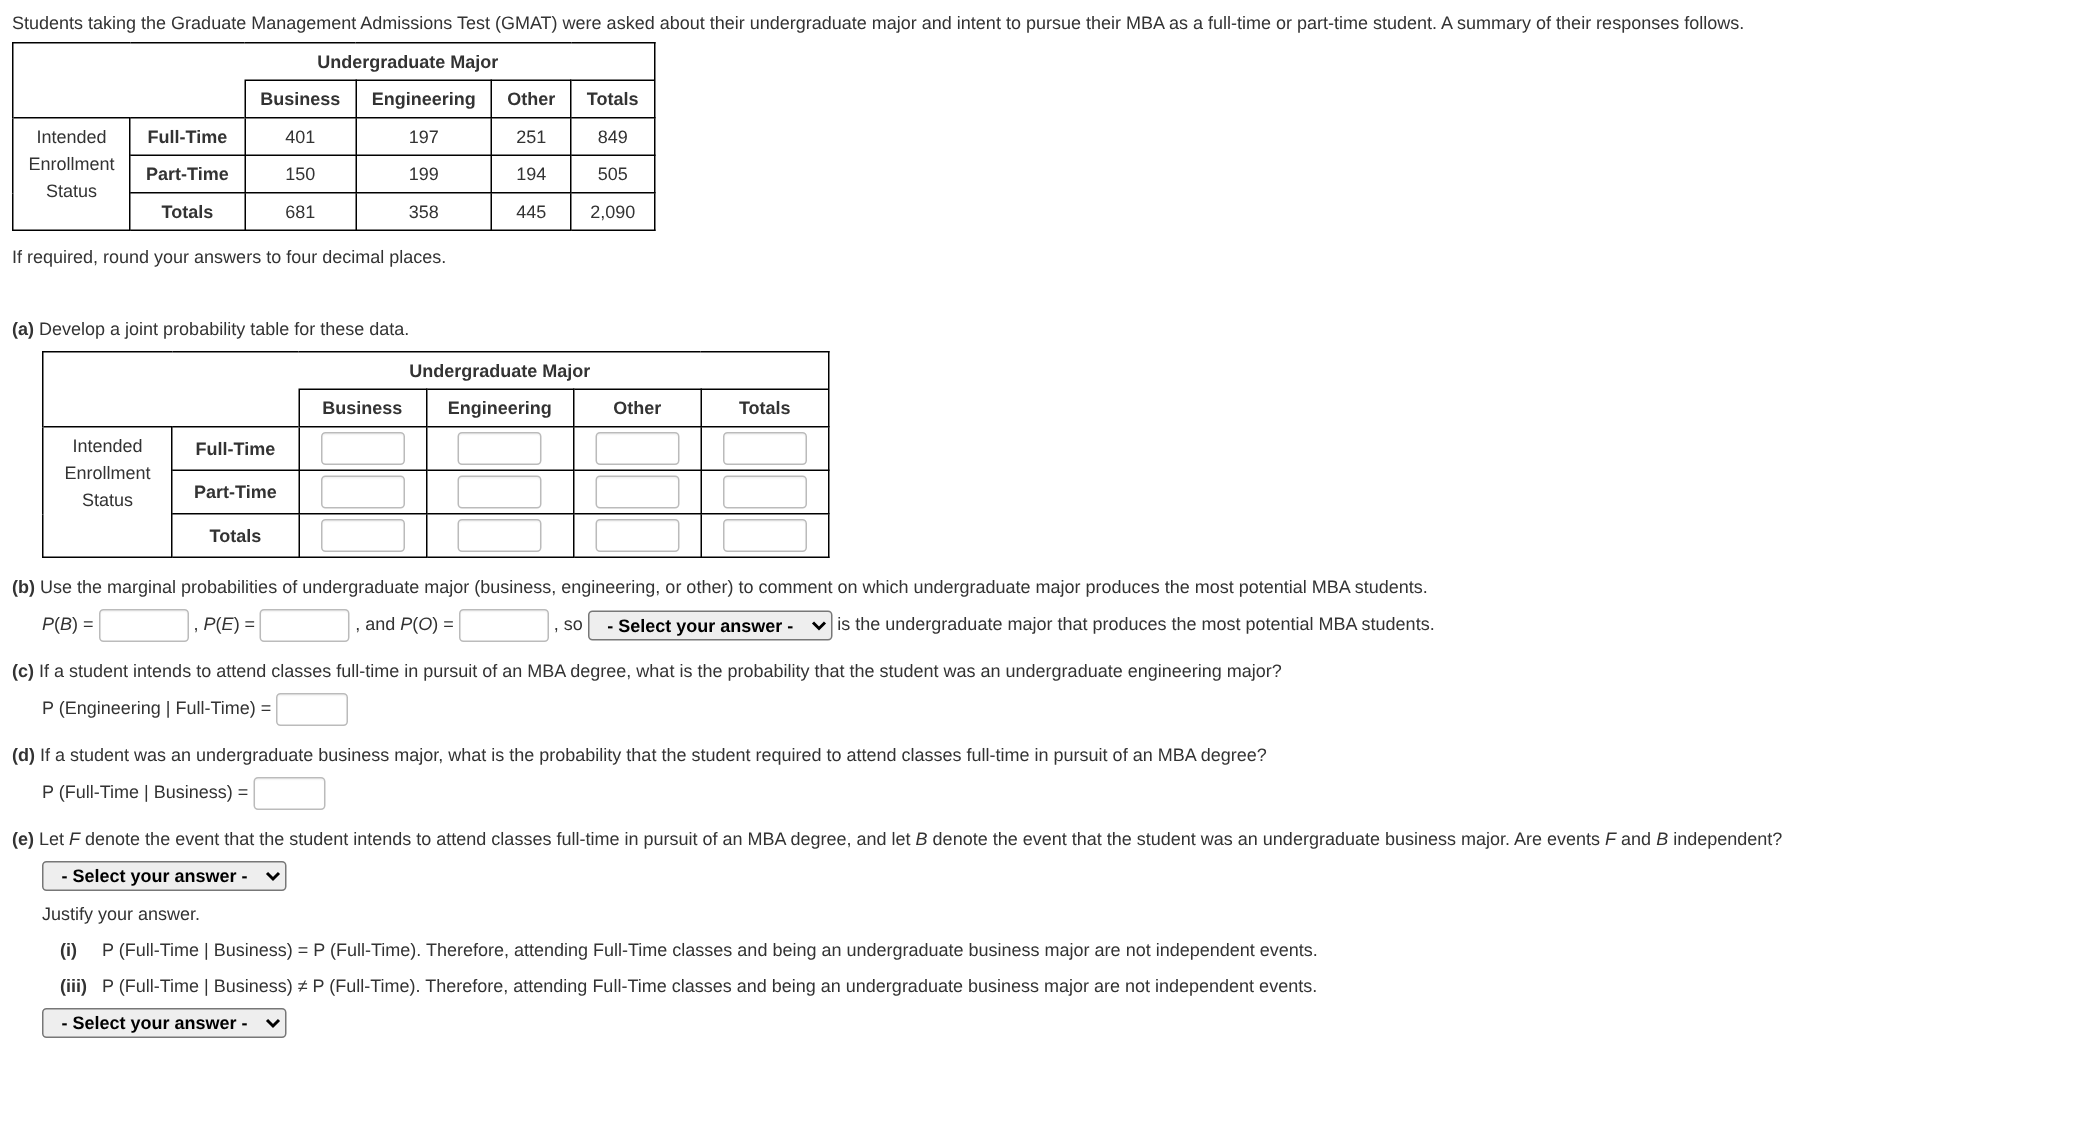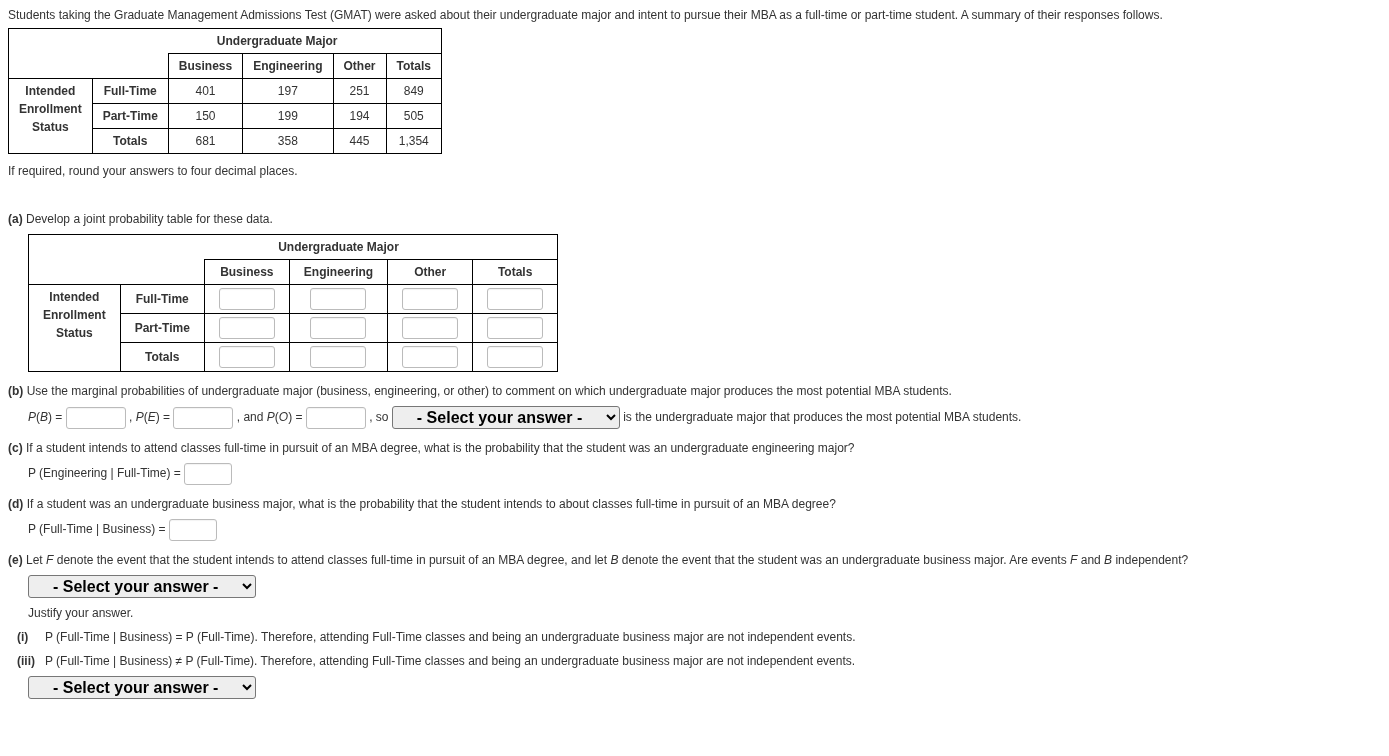--- a/index.html
+++ b/index.html
@@ -20,21 +20,21 @@
     border: 1px solid #000;
     padding: 3px 10px;
     text-align: center;
     font-size: 12px;
   }
   table.data th {
     font-weight: bold;
   }
   .rowhead-left {
     text-align: left;
-    font-weight: bold;
+    font-weight: normal;
     padding: 2px 6px;
   }
   .rowhead-right {
     text-align: right;
     font-weight: bold;
     padding: 2px 6px;
   }
   .noborder-left { border-left: none !important; }
   .noborder-right { border-right: none !important; }
   .note {
@@ -54,31 +54,31 @@
     height: 18px;
     border: 1px solid #bbb;
     border-radius: 3px;
     background: #fff;
     box-shadow: inset 0 1px 1px rgba(0,0,0,0.05);
     vertical-align: middle;
   }
   input.blank.small { width: 42px; }
   select.answer {
     font-family: Verdana, Arial, sans-serif;
-    font-size: 16px;
-    font-weight: bold;
-    padding: 1px 20px;
+    font-size: 12px;
+    font-weight: bold;
+    padding: 1px 8px;
     border: 1px solid #777;
     border-radius: 3px;
     background: #eee;
     vertical-align: middle;
   }
   .ital { font-style: italic; }
   .justify-list {
-    margin-left: 9px;
+    margin-left: 32px;
   }
   .justify-list div {
     margin: 6px 0;
   }
   .roman {
     display: inline-block;
     width: 28px;
     font-weight: bold;
   }
   
@@ -129,21 +129,21 @@
     <td>150</td>
     <td>199</td>
     <td>194</td>
     <td>505</td>
   </tr>
   <tr>
     <td class="rowhead-right">Totals</td>
     <td>681</td>
     <td>358</td>
     <td>445</td>
-    <td>1,354</td>
+    <td>2,090</td>
   </tr>
 </tbody>
   </table>
 
 <div class="note">If required, round your answers to four decimal places.</div>
 
 <div class="part">
   <span class="part-label">(a)</span>
   <span>Develop a joint probability table for these data.</span>
 </div>
@@ -213,21 +213,21 @@
   <span class="part-label">(c)</span>
   <span>If a student intends to attend classes full-time in pursuit of an MBA degree, what is the probability that the student was an undergraduate engineering major?</span>
 </div>
 <div class="sub">
   <span>P (Engineering | Full-Time) =</span>
   <input class="blank small" style="">
 </div>
 
 <div class="part">
   <span class="part-label">(d)</span>
-  <span>If a student was an undergraduate business major, what is the probability that the student intends to about classes full-time in pursuit of an MBA degree?</span>
+  <span>If a student was an undergraduate business major, what is the probability that the student required to attend classes full-time in pursuit of an MBA degree?</span>
 </div>
 <div class="sub">
   <span>P (Full-Time | Business) =</span>
   <input class="blank small" style="">
 </div>
 
 <div class="part">
   <span class="part-label">(e)</span>
   <span>Let </span><span class="ital">F</span><span> denote the event that the student intends to attend classes full-time in pursuit of an MBA degree, and let </span><span class="ital">B</span><span> denote the event that the student was an undergraduate business major. Are events </span><span class="ital">F</span><span> and </span><span class="ital">B</span><span> independent?</span>
 </div>

